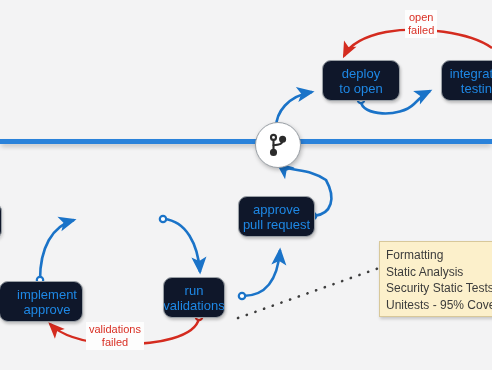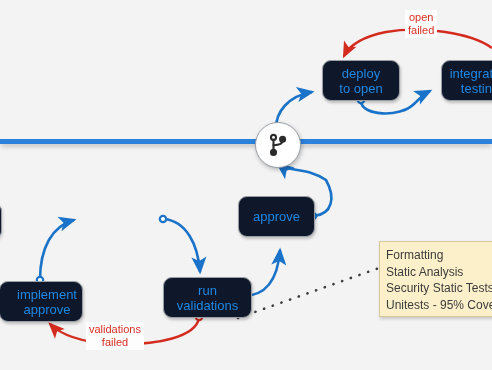--- a/index.html
+++ b/index.html
@@ -165,30 +165,31 @@
   </div>
 
   <div class="node" style="left:441px; top:60px; width:78px; height:41px;">
     <div>
       <span>integration</span>
       <span>testing</span>
     </div>
   </div>
 
 
-  <div class="node" style="left:163px; top:277px; width:89px; height:41px;">
+  <div class="node" style="left:163px; top:277px; width:62px; height:41px;">
     <div>
       <span>run</span>
       <span>validations</span>
     </div>
   </div>
 
   <div class="node" style="left:238px; top:196px; width:77px; height:41px;">
     <div>
       <span>approve</span>
+      <span>pull request</span>
     </div>
   </div>
 
   <div class="node" style="left:-1px; top:281px; width:84px; height:41px;padding-left:12px;">
     <div>
       <span>implement</span>
       <span>approve</span>
     </div>
   </div>
 

